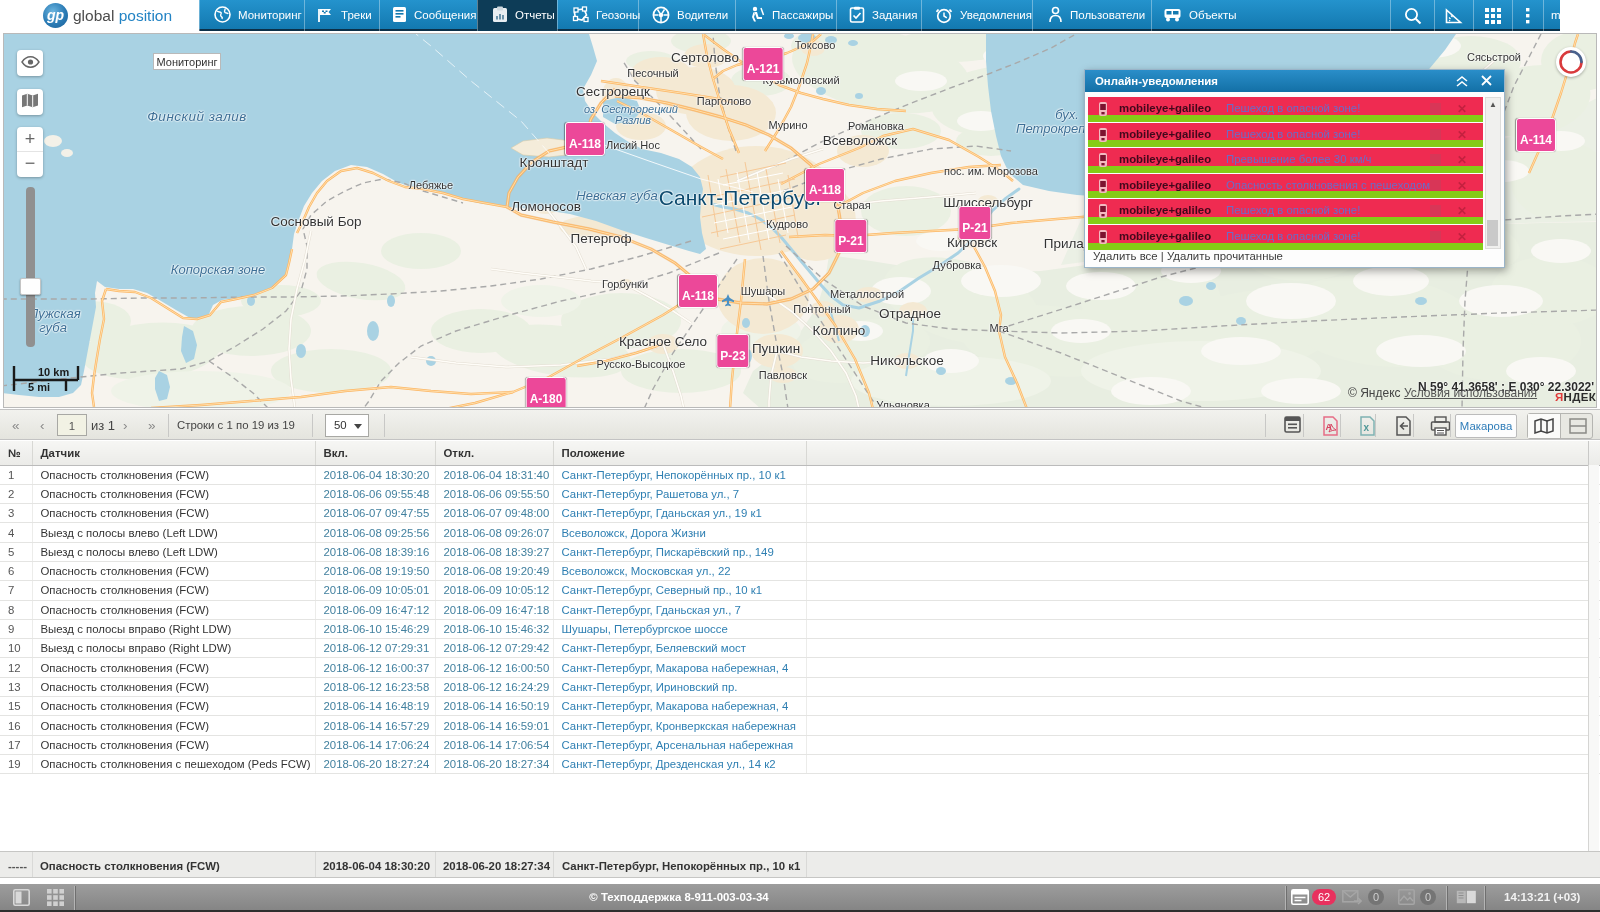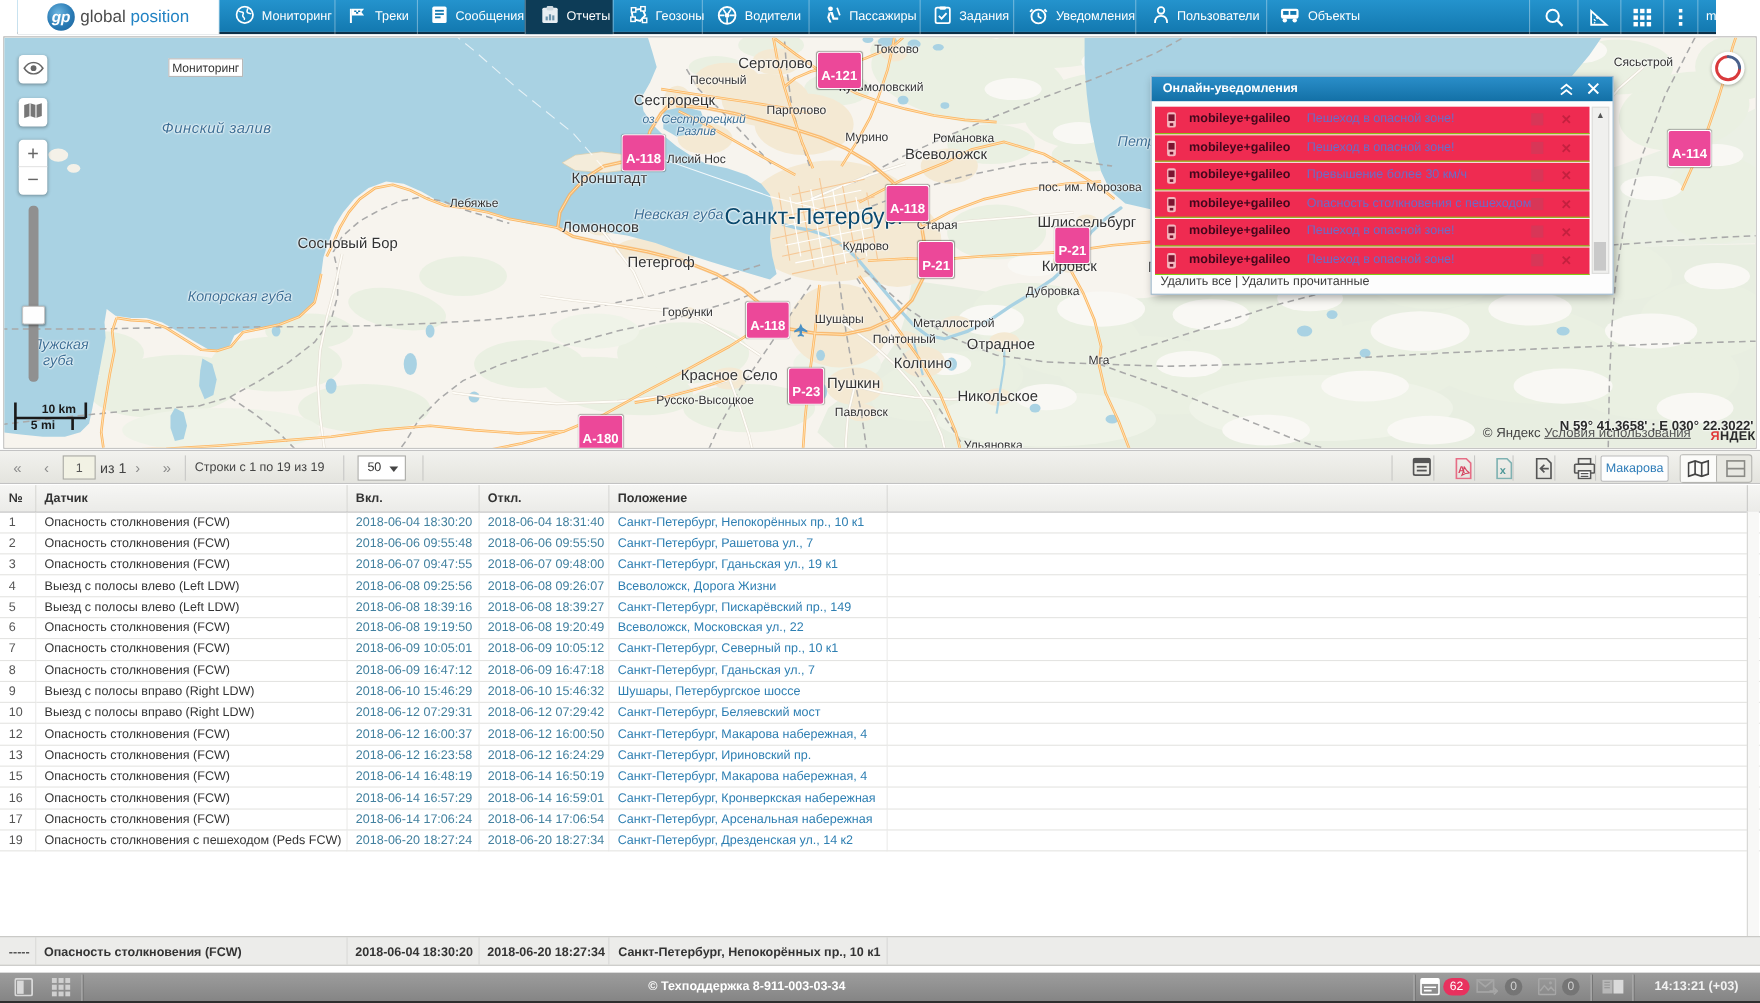--- a/index.html
+++ b/index.html
@@ -18,23 +18,23 @@
 
 #mapwrap{position:absolute;left:3px;top:33px;width:1594px;height:375px;background:#f7f5f0;border:1px solid #b9b9b9;overflow:hidden;}
 #mapsvg{position:absolute;left:-3px;top:0;}
 .mlab{position:absolute;color:#333;font-size:11px;white-space:nowrap;transform:translate(-50%,-50%);text-shadow:0 0 2px #fff,0 0 2px #fff,0 0 2px #fff;}
 .mlab.big{font-size:21px;color:#0c4a6e;}
 .mlab.md{font-size:13.5px;}
 .mlab.wat{color:#3c6f96;font-style:italic;}
 .badge{position:absolute;background:#ec4899;border:1px solid #fff;border-radius:3px;color:#fff;font-size:12px;font-weight:bold;padding:16px 3px;line-height:11px;height:13px;transform:translate(-50%,-50%);box-shadow:0 0 1px rgba(0,0,0,.4);}
 .mbtn{position:absolute;width:26px;height:26px;background:#fff;border-radius:4px;box-shadow:0 1px 3px rgba(0,0,0,.3);color:#555;text-align:center;}
 
-#npanel{position:absolute;left:1042px;top:35px;width:421px;height:199px;background:#fdfdfd;border:1px solid #9ab4c8;box-shadow:2px 3px 8px rgba(0,0,0,.35);}
+#npanel{position:absolute;left:1080px;top:35px;width:421px;height:199px;background:#fdfdfd;border:1px solid #9ab4c8;box-shadow:2px 3px 8px rgba(0,0,0,.35);}
 #nphead{height:22px;background:linear-gradient(#2a8ec9,#1370a6);color:#fff;font-size:11.4px;font-weight:bold;line-height:22px;padding-left:10px;}
-.nrow{position:absolute;left:3px;width:395px;height:24.6px;background:#ef2b51;border-bottom:1px solid #84cc16;}
+.nrow{position:absolute;left:3px;width:395px;height:24.6px;background:#ef2b51;border-bottom:7px solid #84cc16;}
 .nrow .nm{position:absolute;left:31px;top:5px;font-size:11.4px;font-weight:bold;color:#42081c;}
 .nrow .msg{position:absolute;left:138px;top:5px;font-size:11.4px;color:#6a6dc8;}
 .nrow .ic2{position:absolute;right:42px;top:6px;width:11px;height:11px;background:#c5405c;opacity:.55;}
 .nrow .ic3{position:absolute;right:16px;top:5px;color:#a81a34;font-weight:bold;font-size:12px;opacity:.6;}
 #npfoot{position:absolute;left:8px;bottom:5px;font-size:11.4px;color:#3c3c3c;}
 #nscroll{position:absolute;right:3px;top:27px;width:16px;height:152px;background:#f0f0ee;border:1px solid #dcdcda;}
 
 #toolbar{position:absolute;left:0;top:409px;width:1600px;height:31px;background:linear-gradient(#f2f2ee,#e4e4de);border-top:1px solid #c3c3c3;border-bottom:1px solid #c3c3c3;color:#555;}
 #toolbar .sep{position:absolute;top:4px;width:1px;height:23px;background:#c8c8c6;}
 .pgn{position:absolute;top:0;line-height:31px;font-size:13.5px;color:#8a8a8a;}
@@ -445,21 +445,21 @@
         </g>
         <path d="M960 198 L978 193" fill="none" stroke="#fbb05c" stroke-width="3"></path>
         <path d="M752 158 L700 145 L648 127 L600 110" fill="none" stroke="#ffffff" stroke-width="1" opacity="0.85"></path>
         <path d="M548 119 L520 87 L470 47 L430 12 L415 0" fill="none" stroke="#ffffff" stroke-width="1" opacity="0.7" stroke-dasharray="10 6"></path>
         <g transform="translate(727,265)">
           <path d="M0 -5 L1.6 -1.2 L6 1.6 L6 3.2 L1.2 1.8 L1 4.6 L2.8 6 L2.8 7.2 L0 6.4 L-2.8 7.2 L-2.8 6 L-1 4.6 L-1.2 1.8 L-6 3.2 L-6 1.6 L-1.6 -1.2 Z" fill="#4a90c4"></path>
         </g>
       </svg>
       <div class="mlab wat" style="left:193px;top:82px;font-size:13.5px;letter-spacing:.5px;">Финский залив</div>
       <div class="mlab wat" style="left:613px;top:161px;font-size:13px;">Невская губа</div>
-      <div class="mlab wat" style="left:214px;top:235px;font-size:13px;">Копорская губа</div>
+      <div class="mlab wat" style="left:214px;top:235px;font-size:13px;">Копорская зоне</div>
       <div class="mlab wat" style="left:51px;top:279px;font-size:13px;">Лужская</div>
       <div class="mlab wat" style="left:49px;top:293px;font-size:13px;">губа</div>
       <div class="mlab wat" style="left:627px;top:75px;font-size:11px;">оз. Сестрорецкий</div>
       <div class="mlab wat" style="left:629px;top:86px;font-size:11px;">Разлив</div>
       <div class="mlab wat" style="left:1063px;top:80px;font-size:13px;">бух.</div>
       <div class="mlab wat" style="left:1059px;top:94px;font-size:13px;">Петрокрепост</div>
       <div class="mlab md" style="left:701px;top:23px;">Сертолово</div>
       <div class="mlab" style="left:811px;top:11px;">Токсово</div>
       <div class="mlab" style="left:649px;top:39px;">Песочный</div>
       <div class="mlab" style="left:797px;top:46px;">Кузьмоловский</div>

